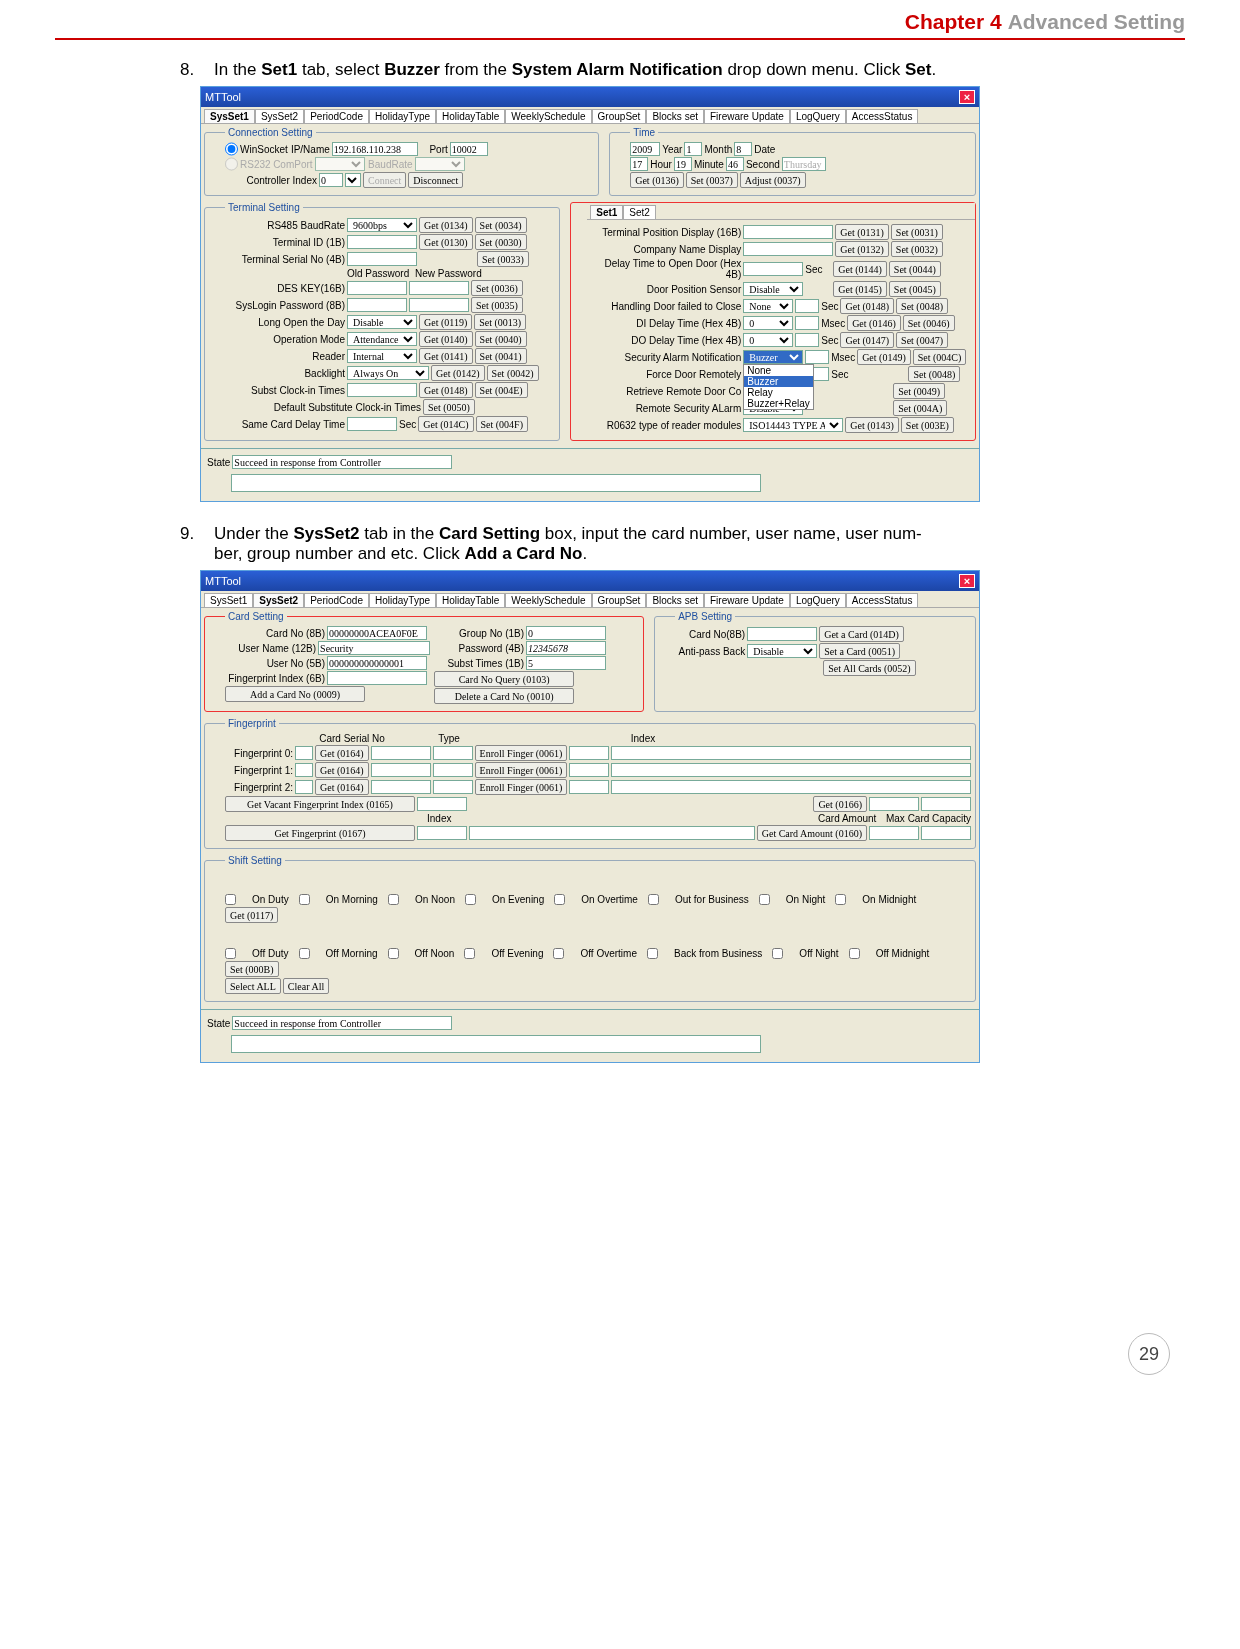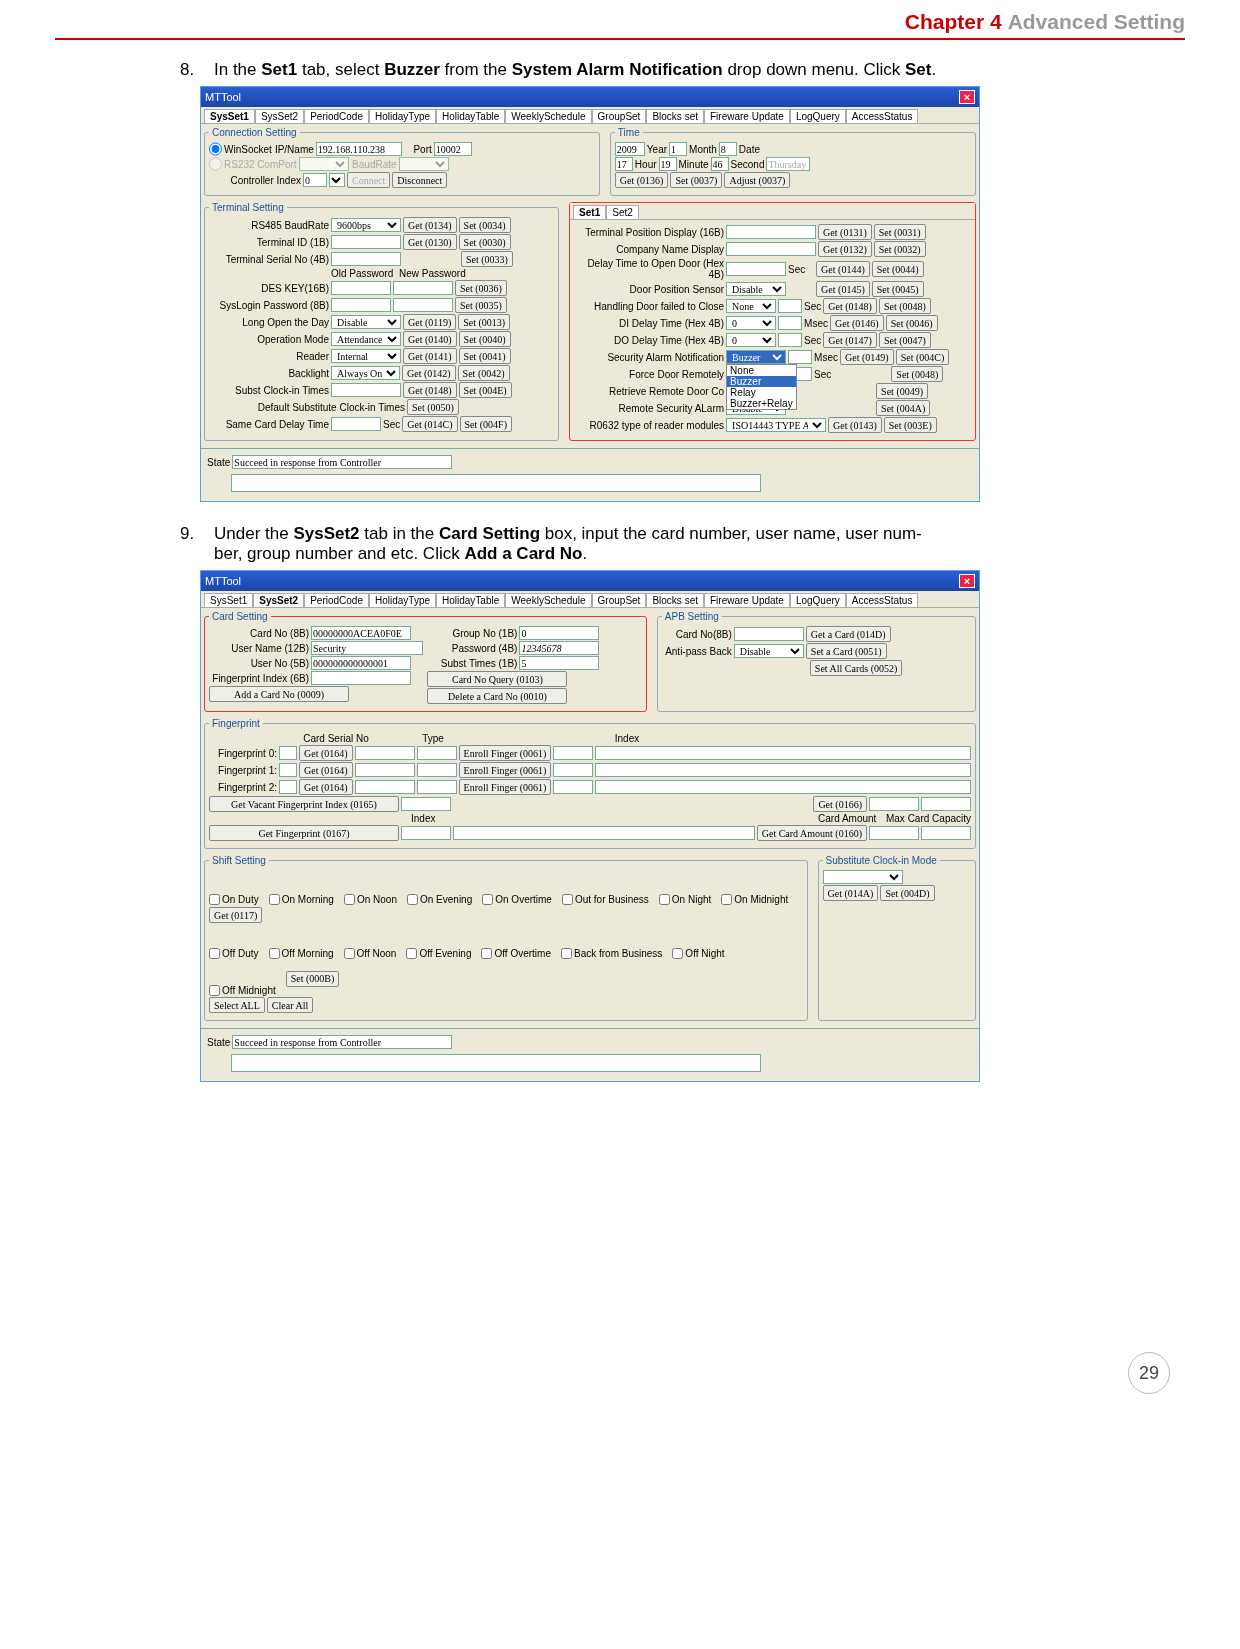--- a/index.html
+++ b/index.html
@@ -37,21 +37,21 @@
     padding: 3px 4px;
     display: flex;
     justify-content: space-between;
     align-items: center;
   }
   .win-title .closebox { width: 16px; height: 14px; background:#e24; border:1px solid #fff; color:#fff; text-align:center; line-height:12px; font-weight:700; }
   .tabs { background:#ece9d8; padding: 2px 3px 0 3px; display:flex; gap:0; border-bottom:1px solid #aaa; }
   .tab { background:#fff; border:1px solid #aaa; border-bottom:none; padding:1px 5px; margin-right:0; font-size:10px; white-space:nowrap; }
   .tab.sel { font-weight:700; background:#fafafa; }
 
-  fieldset  { border:1px solid #9ab; border-radius:3px; margin:3px; padding:3px 4px 6px 4px; }
+  fieldset  { border:1px solid #9ab; border-radius:3px; margin:3px; padding:3px 4px 6px 20px; }
   fieldset.hi { border:1.5px solid #e33; }
   legend    { color:#2050a0; font-size:10px; padding:0 3px; }
   .row      { display:flex; align-items:center; margin:1px 0; gap:2px; flex-wrap:nowrap; }
   .lbl      { text-align:right; font-size:10px; color:#000; }
   input,select { font-family:Tahoma; font-size:10px; border:1px solid #7a9; padding:0 1px; height:14px; background:#fff; }
   button,.btn { font-family:Tahoma; font-size:10px; border:1px solid #888; background:#efefe9; padding:0 4px; height:16px; border-radius:2px; cursor:pointer; }
 
   .cols { display:flex; gap:4px; }
   .col  { flex:1; min-width:0; }
 
@@ -60,21 +60,21 @@
   .page-no .ball {
     width:42px; height:42px; border:1px solid #bbb; border-radius:50%;
     display:flex; align-items:center; justify-content:center; font-size:18px; color:#444;
   }
   .droplist { position:relative; display:inline-block; }
   .droplist select { width:60px; }
   .droplist .opts { position:absolute; left:0; top:14px; background:#fff; border:1px solid #888; font-size:10px; z-index:5; }
   .droplist .opts div { padding:0 3px; white-space:nowrap; }
   .droplist .opts .sel { background:#316ac5; color:#fff; }
 
-  .chk { display:inline-flex; align-items:center; gap:2px; margin-right:8px;margin-top:24px; }
+  .chk { display:inline-flex; align-items:center; gap:16px; margin-right:8px;margin-top:24px; }
   .chk input { width:11px; height:11px; }
 
   hr.blueline { border:none; border-top:1px solid #7aa; margin:4px 0; }
 </style>
 </head>
 <body>
 
 <div class="page-head">
   <span class="ch">Chapter 4</span>
   <span class="ti">Advanced Setting</span>
@@ -214,21 +214,21 @@
           <button class="btn">Set (0040)</button>
         </div>
       <div class="row">
           <span class="lbl" style="width:120px">Reader</span>
           <select style="width:70px"><option>Internal</option></select>
           <button class="btn">Get (0141)</button>
           <button class="btn">Set (0041)</button>
         </div>
       <div class="row">
           <span class="lbl" style="width:120px">Backlight</span>
-          <select style="width:69px"><option>Always On</option></select>
+          <select style="width:82px"><option>Always On</option></select>
           <button class="btn">Get (0142)</button>
           <button class="btn">Set (0042)</button>
         </div>
       <div class="row">
           <span class="lbl" style="width:120px">Subst Clock-in Times</span>
           <input style="width: 70px;">
           <button class="btn">Get (0148)</button>
           <button class="btn">Set (004E)</button>
         </div>
       <div class="row">
@@ -576,30 +576,20 @@
             <input type="checkbox" style="">
             <span>Off Midnight</span>
           </span>
         <button class="btn">Set (000B)</button>
       </div>
       <div class="row">
         <button class="btn">Select ALL</button>
         <button class="btn">Clear All</button>
       </div>
     </fieldset>
-    <fieldset style="flex:1">
-      <legend>Substitute Clock-in Mode</legend>
-      <div class="row">
-          <select style="width:80px"></select>
-        </div>
-      <div class="row">
-          <button class="btn">Get (014A)</button>
-          <button class="btn">Set (004D)</button>
-        </div>
-    </fieldset>
   </div>
 
   <hr class="blueline">
   <div class="row" style="padding:2px 6px">
     <span>State</span>
     <input style="flex: 1 1 0%; max-width: 220px;" value="Succeed in response from Controller">
   </div>
   <div class="row" style="padding:2px 6px 8px 30px">
     <input style="width: 530px; height: 18px;">
   </div>

